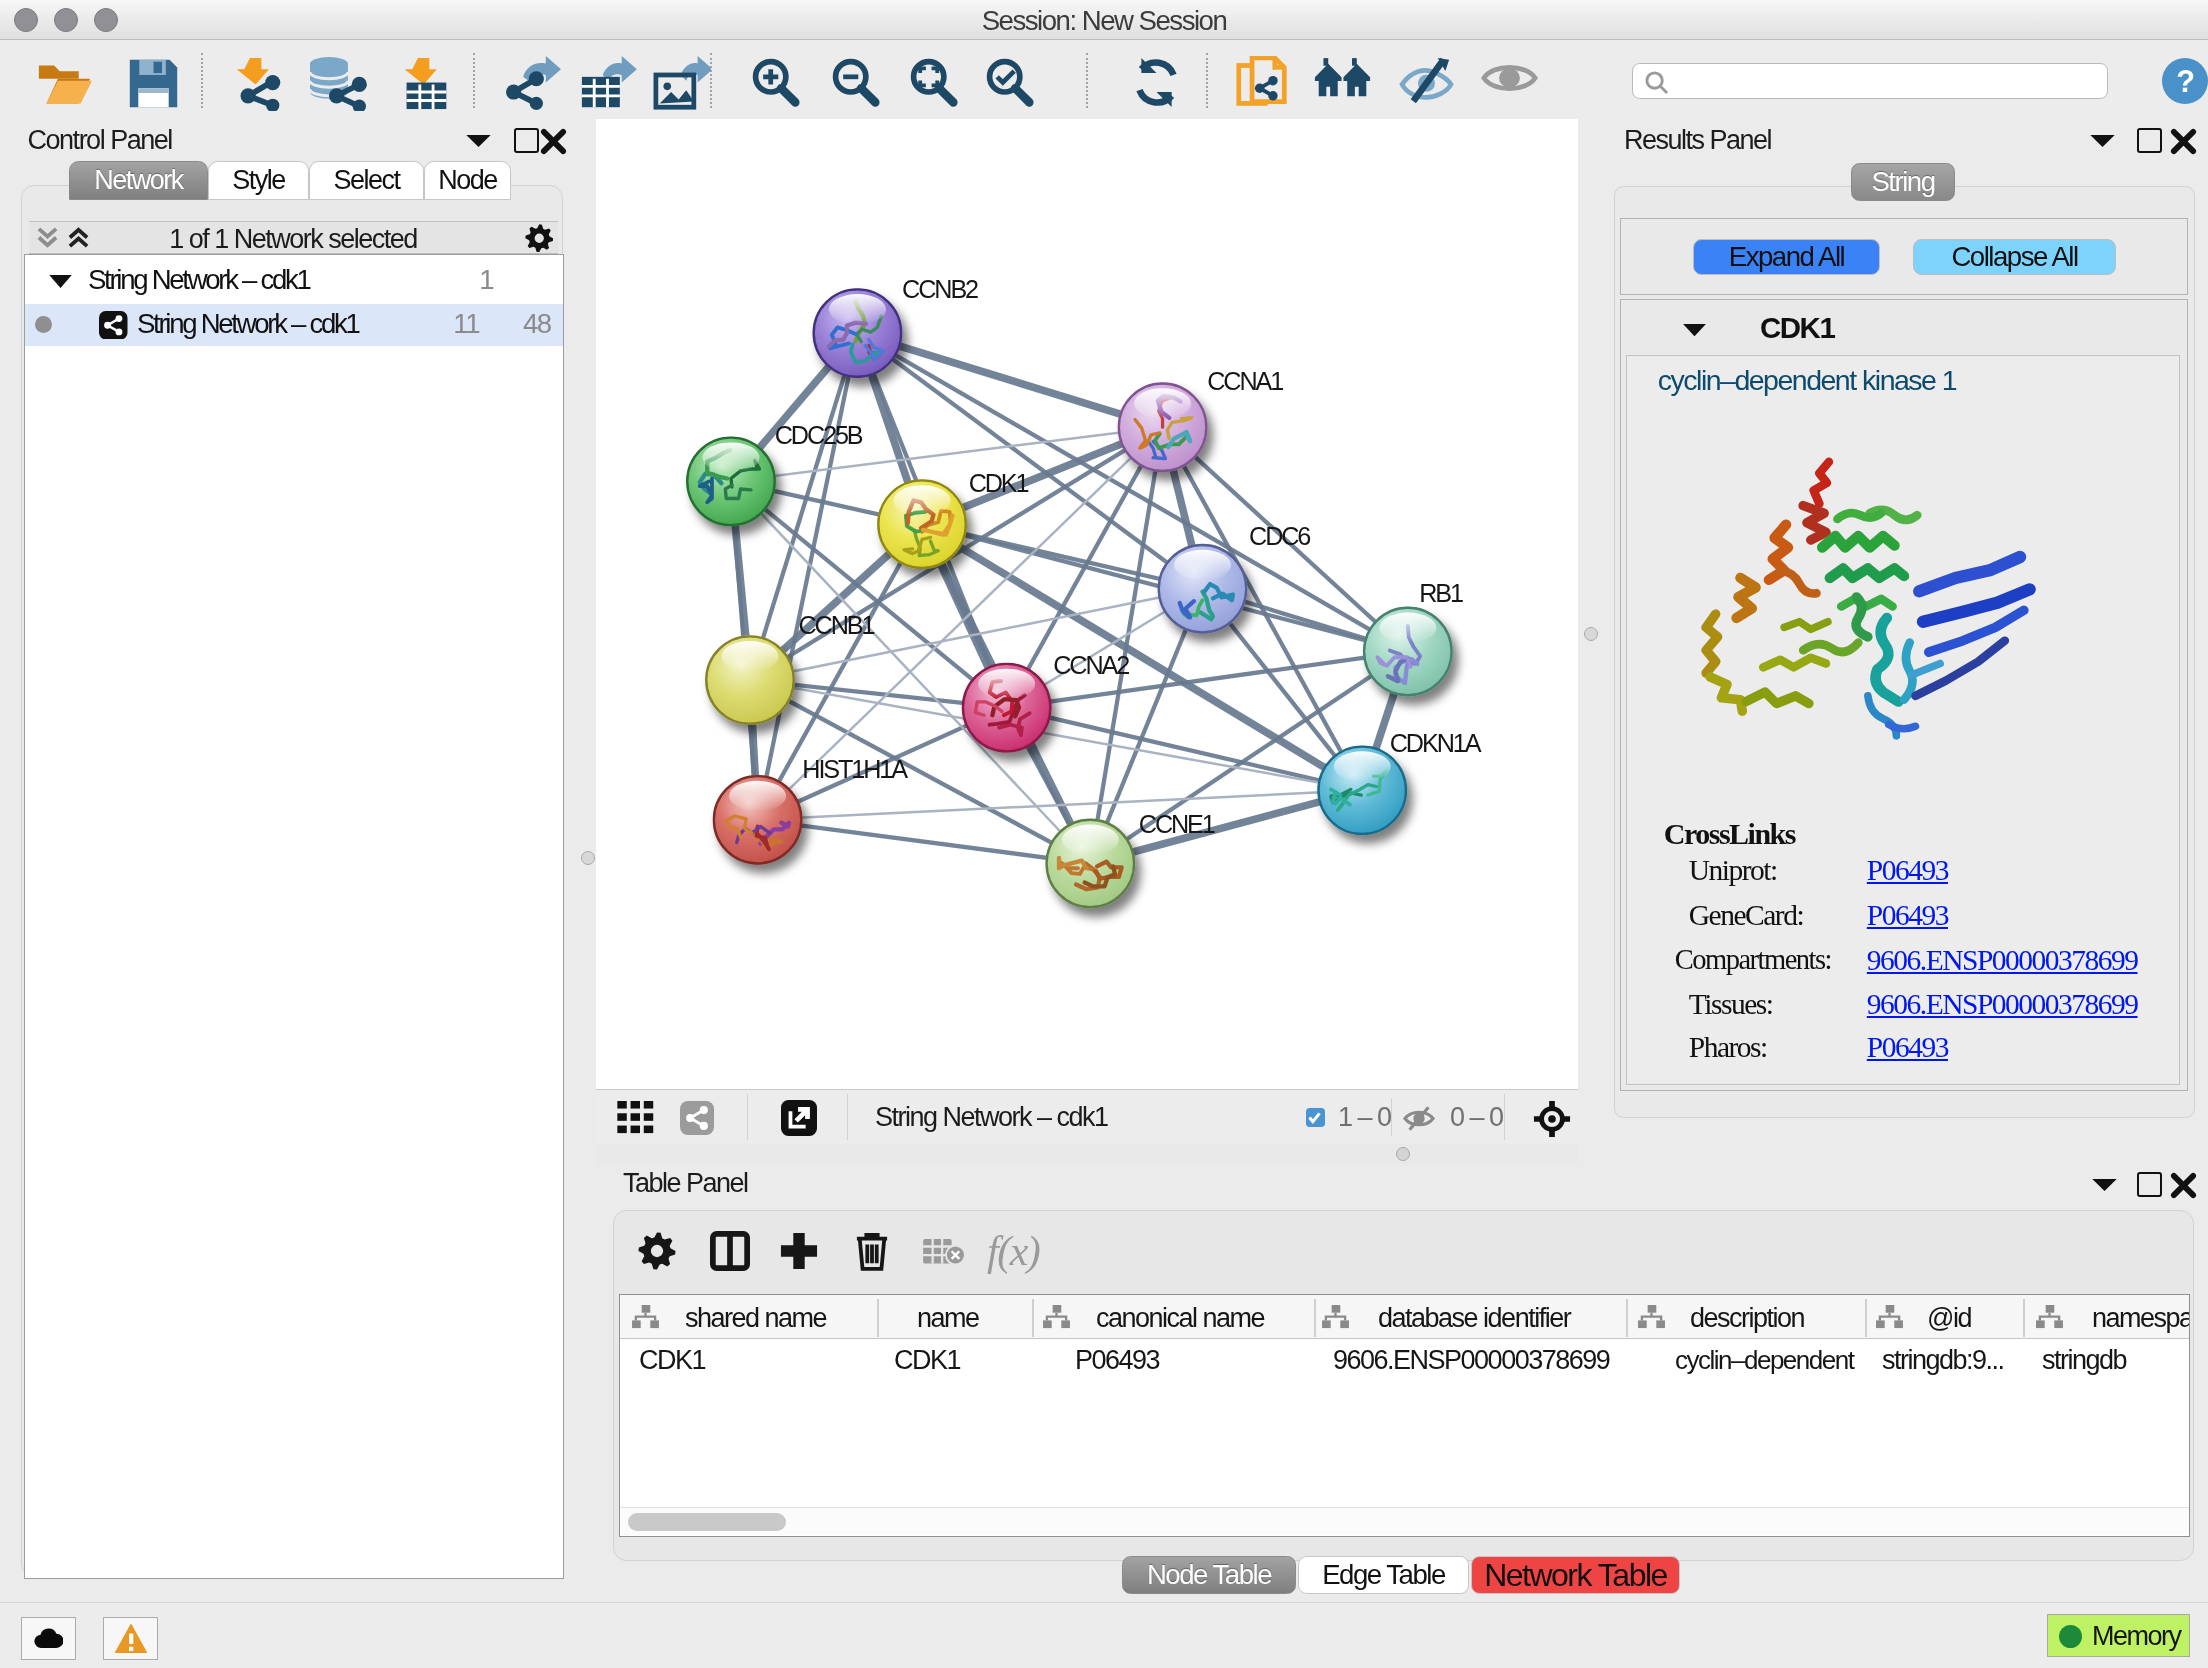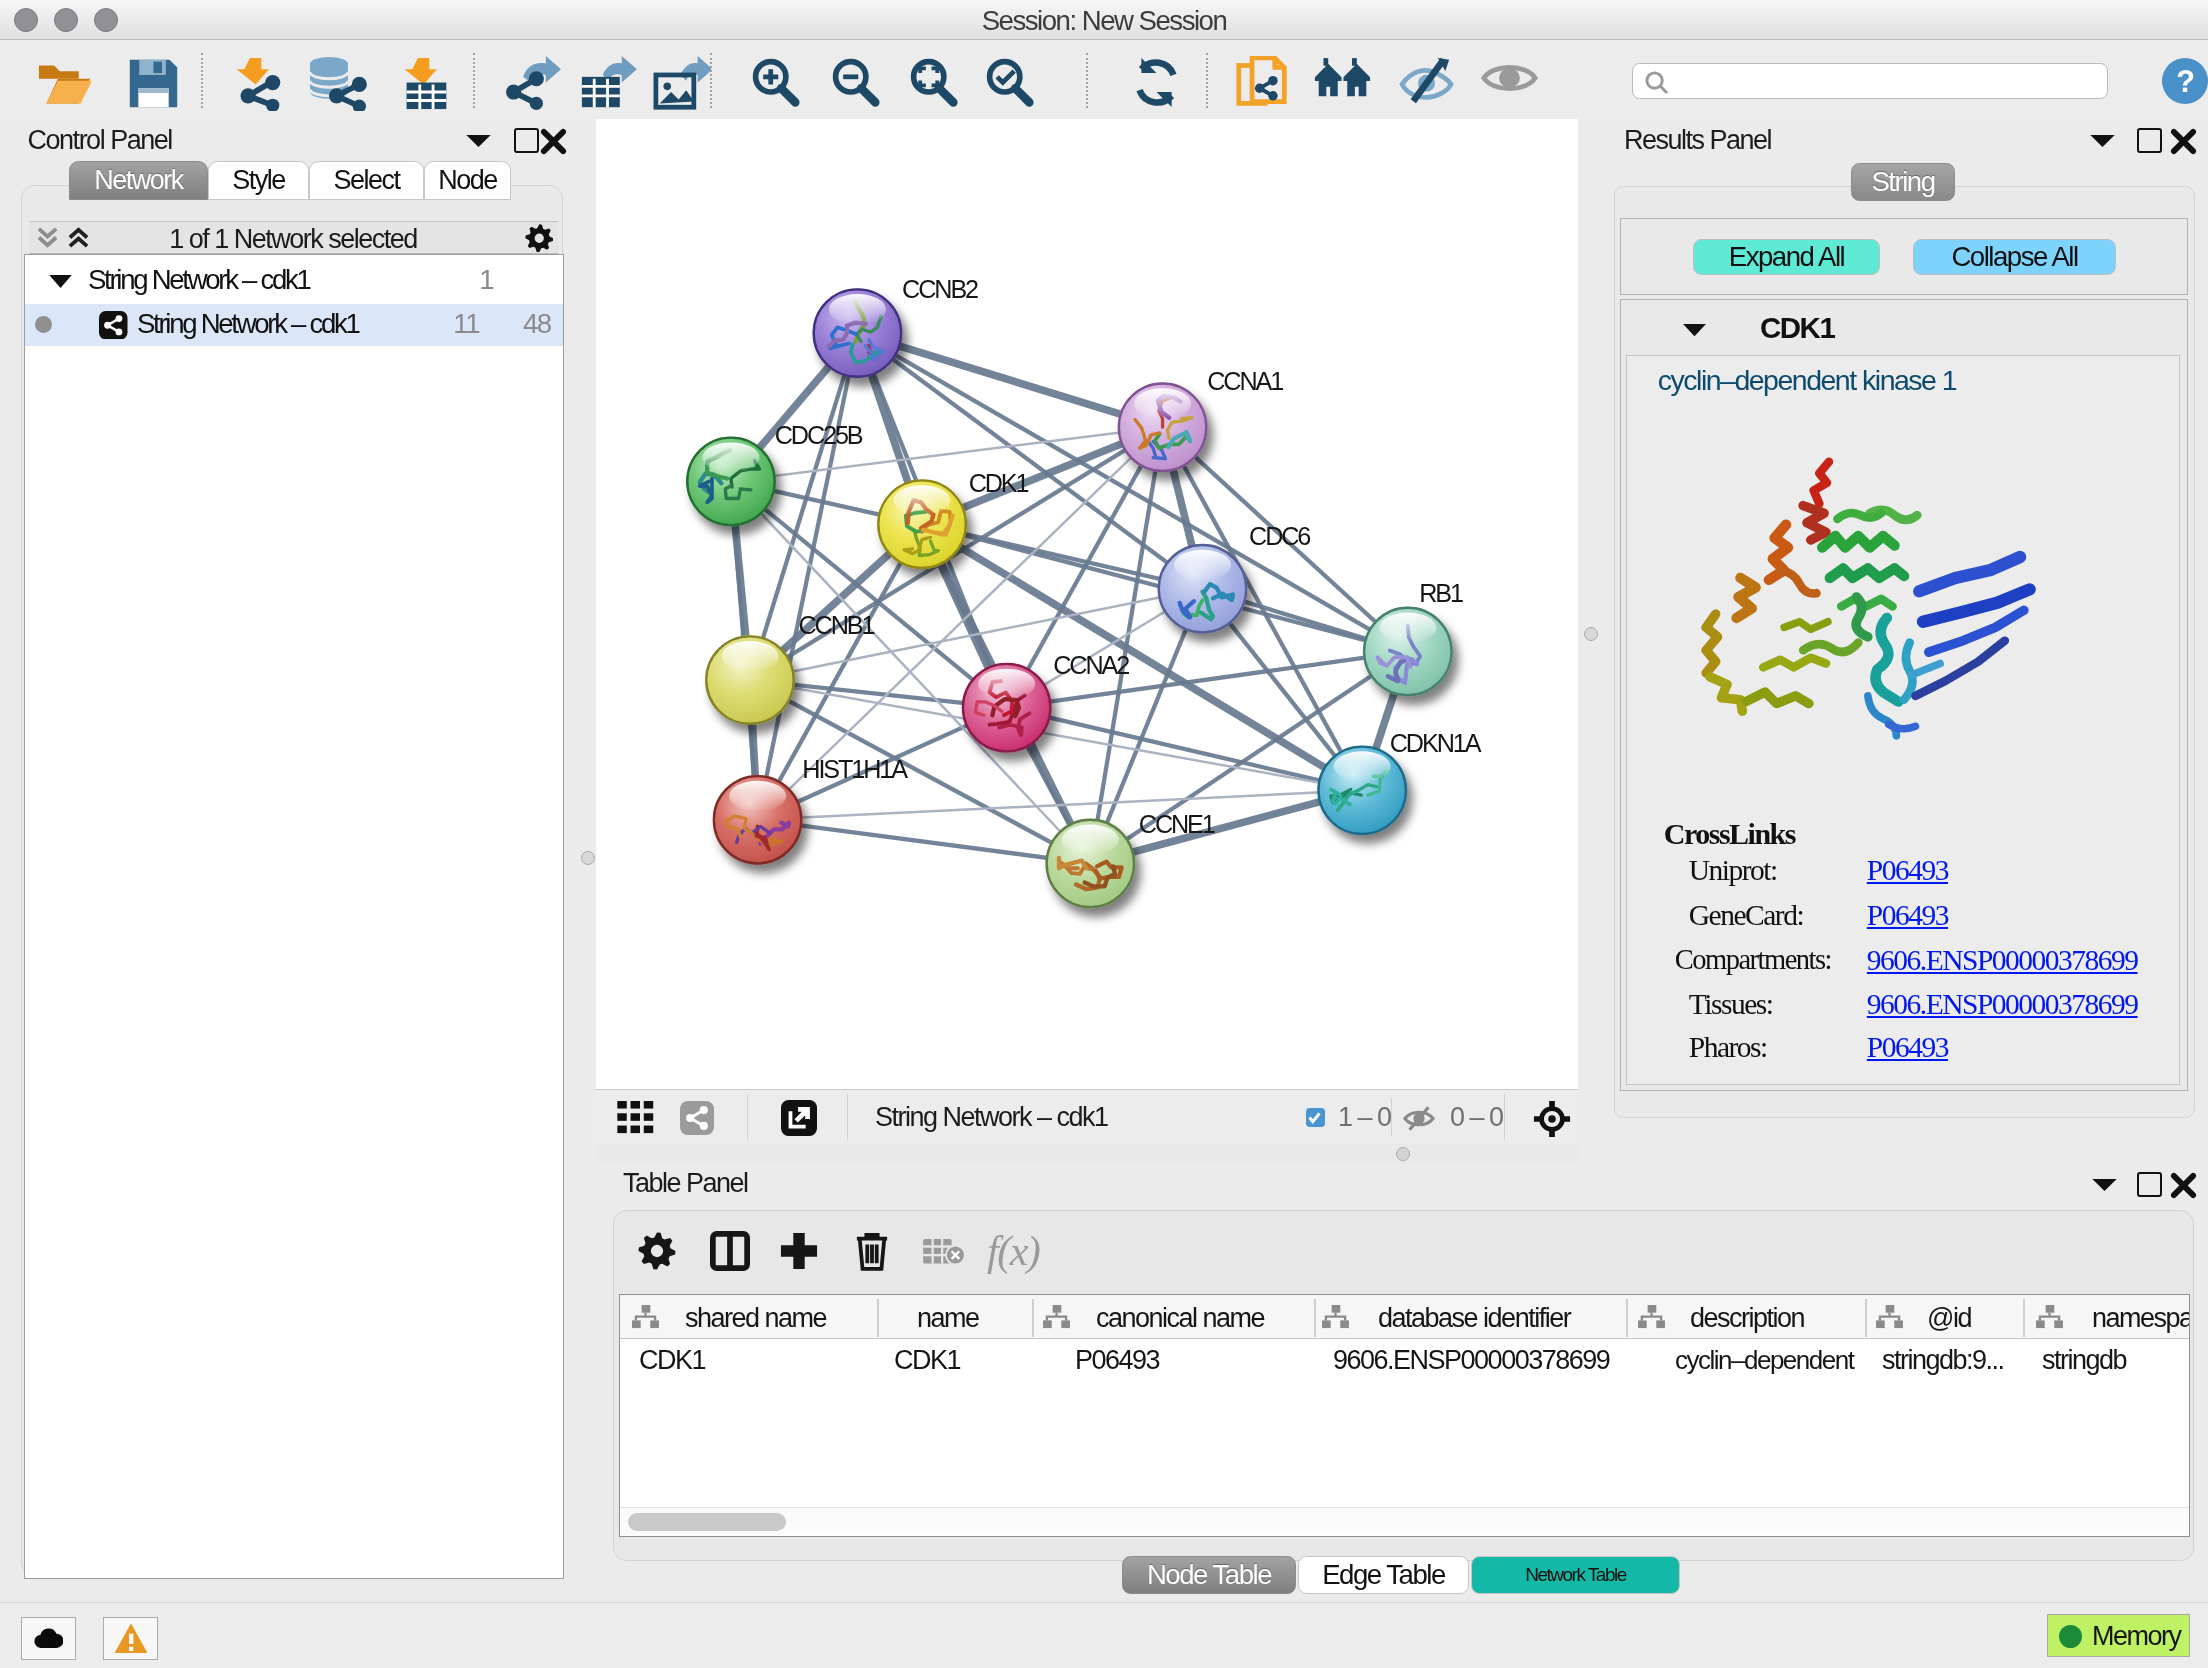--- a/index.html
+++ b/index.html
@@ -608,21 +608,21 @@
     <svg class="abs" style="left:2089px;top:133px" width="27" height="15" viewBox="0 0 28 16">
         <path d="M1 2 h26 l-13 13 z" fill="#111"></path>
       </svg>
     <div class="abs" style="left:2137px;top:128px;width:25px;height:25px;border:2.9px solid #111;border-radius:2.9px"></div>
     <svg class="abs" style="left:2170px;top:128px" width="27" height="27" viewBox="0 0 28 28">
         <path d="M4 4 L24 24 M24 4 L4 24" stroke="#111" stroke-width="6" stroke-linecap="round"></path>
       </svg>
     <div class="cbox" style="left:1614px;top:186px;width:581px;height:932px;border-radius:9.5px"></div>
     <div class="abs" style="left:1851px;top:163px;width:104px;height:38px;background:linear-gradient(#a5a5a5,#898989);border:1px solid #8a8a8a;border-radius:8.6px;color:#fff;font-size:27.6px;text-align:center;line-height:36px;text-shadow:0 -1px 1px rgba(0,0,0,.35)">String</div>
     <div class="abs" style="left:1620px;top:218px;width:568px;height:77px;border:1.9px solid #b2b2b2;background:#e9e9e9"></div>
-    <div class="abs" style="left:1693px;top:239px;width:187px;height:36px;background:#5eead4;border:1px solid #bdbdbd;border-radius:8.6px;font-size:27.6px;text-align:center;line-height:34px;color:#111">Expand All</div>
+    <div class="abs" style="left:1693px;top:239px;width:187px;height:36px;background:#3b82f6;border:1px solid #bdbdbd;border-radius:8.6px;font-size:27.6px;text-align:center;line-height:34px;color:#111">Expand All</div>
     <div class="abs" style="left:1913px;top:239px;width:203px;height:36px;background:#7dd3fc;border:1px solid #bdbdbd;border-radius:8.6px;font-size:27.6px;text-align:center;line-height:34px;color:#111">Collapse All</div>
     <div class="abs" style="left:1620px;top:299px;width:568px;height:792px;border:1.9px solid #b2b2b2;background:#e9e9e9">
       <svg class="abs" style="left:61px;top:23px" width="25" height="14.3" viewBox="0 0 26 15">
           <path d="M1 1 h24 l-12 13 z" fill="#111"></path>
         </svg>
       <div class="abs" style="left:139px;top:10.5px;font-size:29.5px;font-weight:bold;color:#111">CDK1</div>
       <div class="abs" style="left:4.8px;top:55px;width:554px;height:730px;border:1px solid #c2c2c2;background:#ececec">
         <div class="abs" style="left:31px;top:7.6px;font-size:28.5px;color:#0c4a6e">cyclin–dependent kinase 1</div>
         <svg class="abs" style="left:43px;top:100px" width="371" height="300" viewBox="0 0 390 315">
           <g fill="none" stroke-linecap="round" stroke-linejoin="round">
@@ -782,21 +782,21 @@
       <div class="abs" style="left:1262px;top:50px;font-size:27px;color:#161616">stringdb:9...</div>
       <div class="abs" style="left:1422px;top:50px;font-size:27px;color:#161616">stringdb</div>
 
       <div class="abs" style="left:0;top:212px;width:100%;height:27.6px;background:#fbfbfb;border-top:1px solid #e2e2e2">
         <div class="abs" style="left:7.6px;top:4.8px;width:158px;height:18px;background:#c9c9c9;border-radius:9.5px"></div>
       </div>
     </div>
 
     <div class="abs" style="left:1122px;top:1556px;width:174px;height:38px;background:linear-gradient(#a3a3a3,#7f7f7f);border:1px solid #8a8a8a;border-radius:8.6px;color:#fff;font-size:27.6px;text-align:center;line-height:36px;text-shadow:0 -1px 1px rgba(0,0,0,.35)">Node Table</div>
     <div class="abs" style="left:1298px;top:1556px;width:171px;height:38px;background:#fff;border:1px solid #c6c6c6;border-radius:8.6px;color:#111;font-size:27.6px;text-align:center;line-height:36px">Edge Table</div>
-    <div class="abs" style="left:1471px;top:1556px;width:209px;height:38px;background:#14b8a6;border:1px solid #c6c6c6;border-radius:8.6px;color:#111;font-size:19px;text-align:center;line-height:36px">Network Table</div>
+    <div class="abs" style="left:1471px;top:1556px;width:209px;height:38px;background:#ef4444;border:1px solid #c6c6c6;border-radius:8.6px;color:#111;font-size:32px;text-align:center;line-height:36px">Network Table</div>
   </div>
   <div id="statusbar">
     <div class="statbtn" style="left:21px">
       <svg style="position:absolute;left:10.5px;top:8.6px" width="30" height="23" viewBox="0 0 32 24">
           <path d="M9 22 a7 7 0 0 1 -1 -14 a9 9 0 0 1 17 -1 a6.5 6.5 0 0 1 0 15 z" fill="#0a0a0a"></path>
         </svg>
     </div>
     <div class="statbtn" style="left:103px">
       <svg style="position:absolute;left:10.5px;top:5.7px" width="32" height="29.5" viewBox="0 0 34 31">
           <path d="M17 1 L33 30 H1 z" fill="#e89824" stroke="#e89824" stroke-width="2" stroke-linejoin="round"></path>

